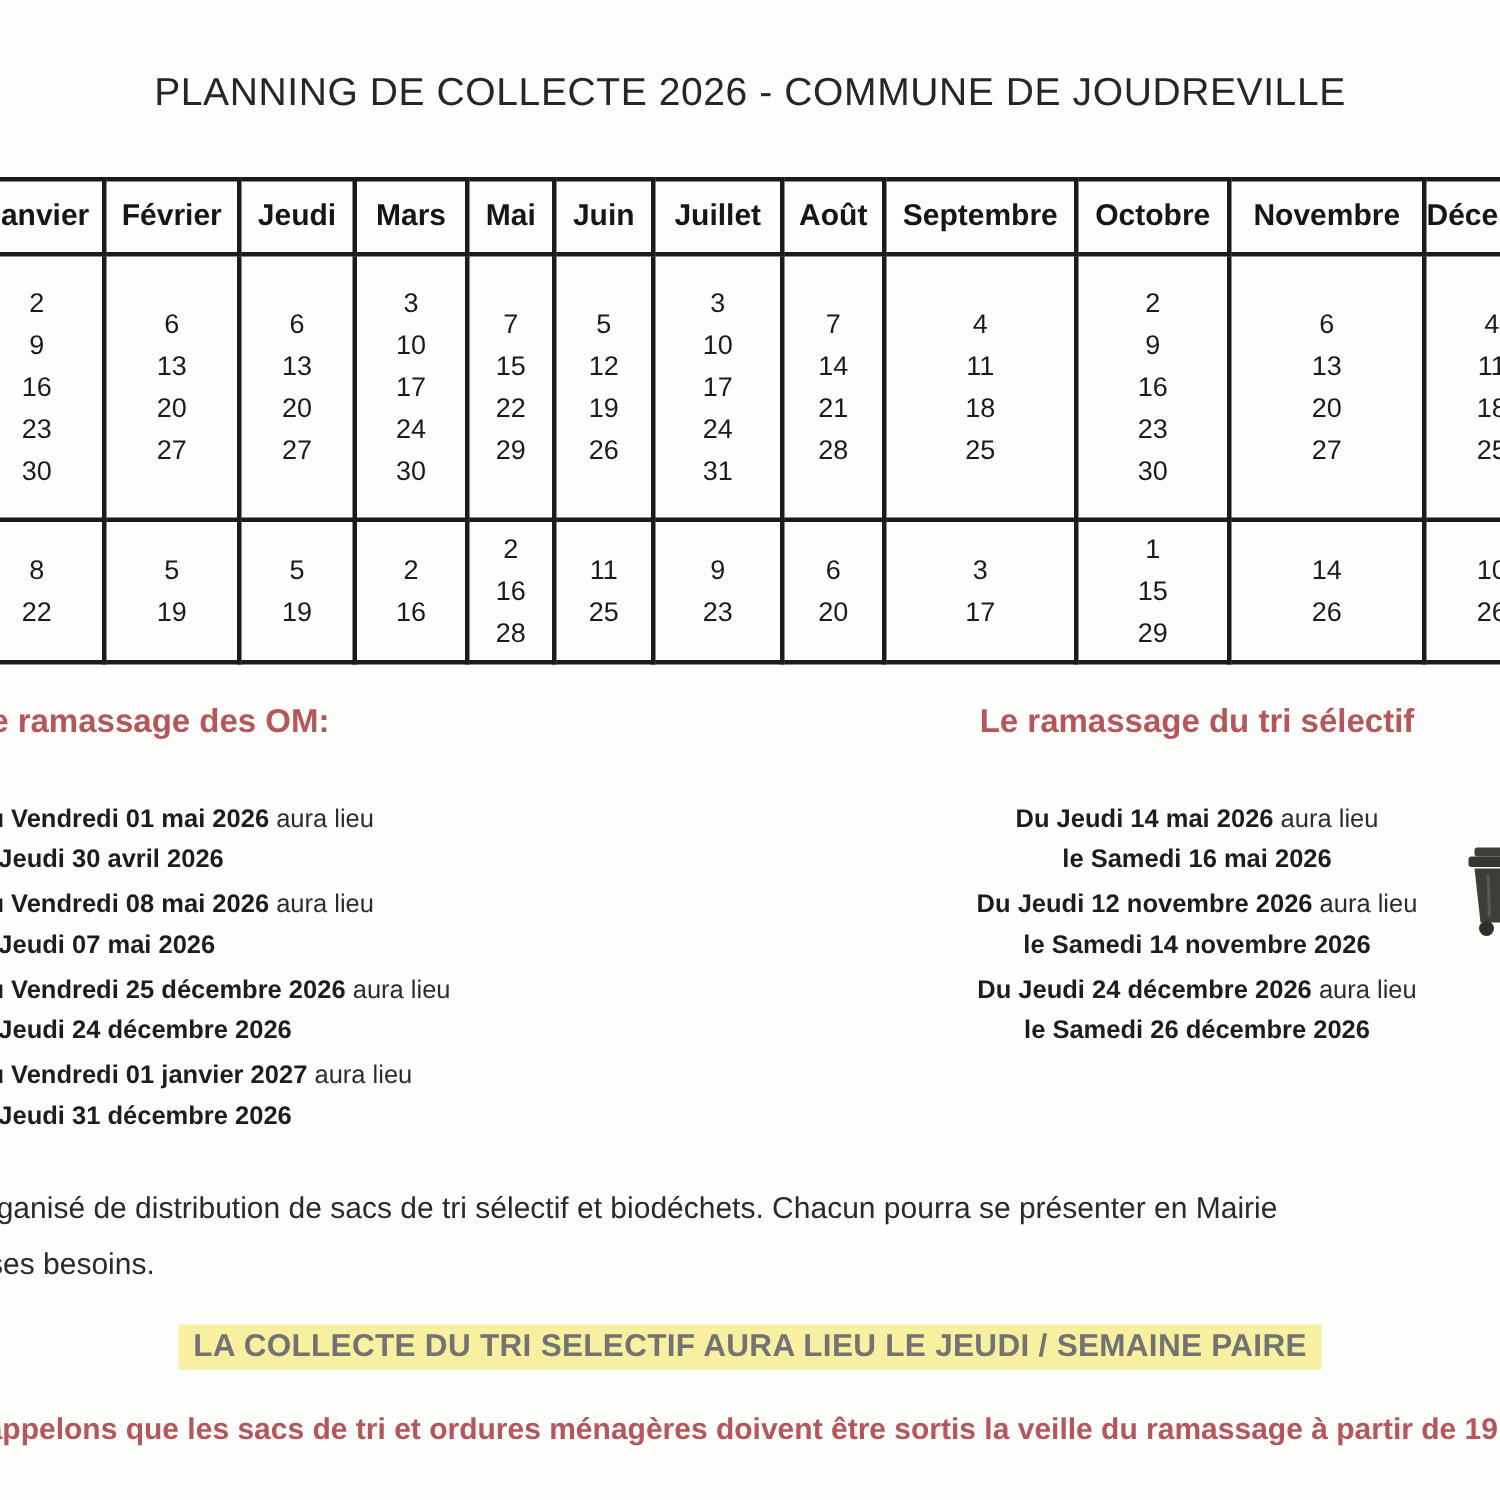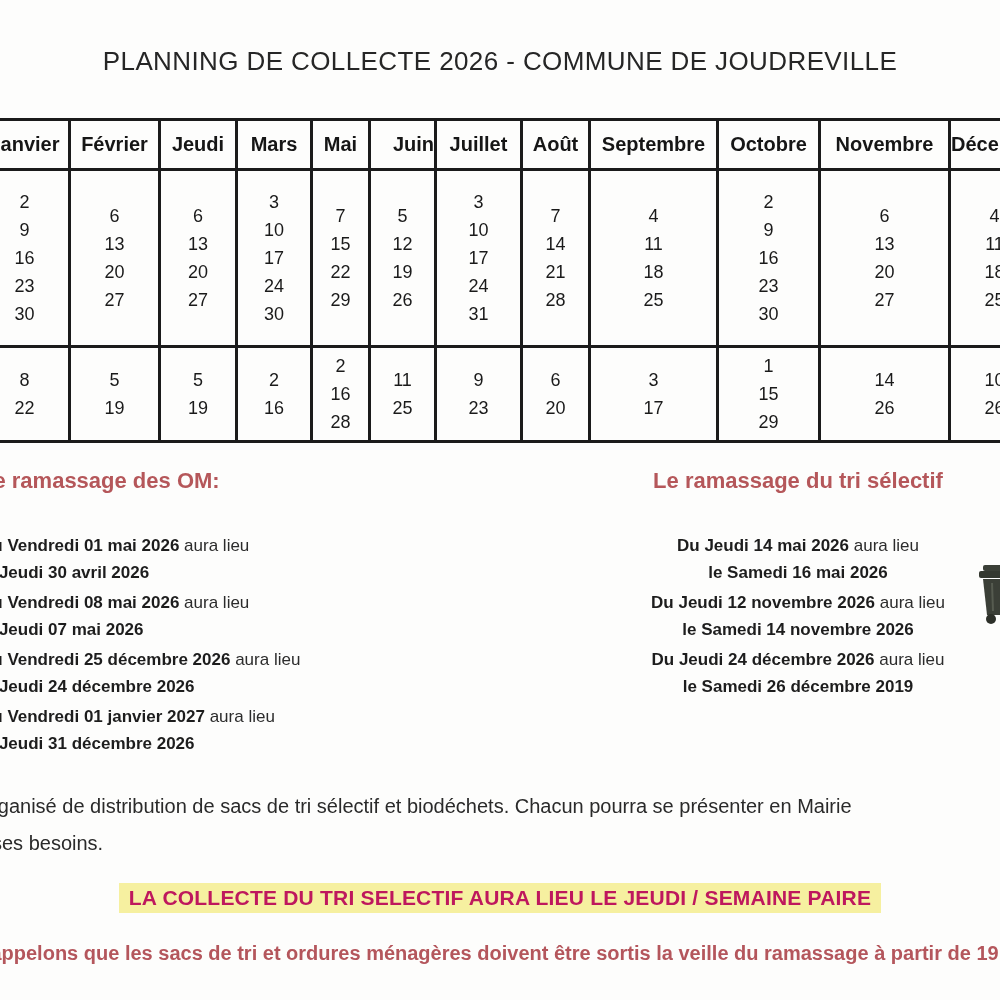--- a/index.html
+++ b/index.html
@@ -43,21 +43,21 @@
   .bin-img { position:absolute; left:977px; top:563px; width:52px; height:62px; }
   .para { position:absolute; left:-20px; top:788px; width:1120px; }
   .pline {
     display:block; white-space:nowrap;
     font-size:20px; line-height:37px; color:#2a2a2a;
   }
   .pline2 { margin-left:12px; }
   .highlight-wrap { position:absolute; top:883px; left:0; width:1000px; text-align:center; }
   .highlight {
     display:inline-block; background:#f6f0a0; padding:3px 10px;
-    font-size:21px; font-weight:bold; color:#be185d;
+    font-size:21px; font-weight:bold; color:#737373;
     letter-spacing:0.2px; white-space:nowrap;
   }
   .footer-note {
     position:absolute; left:-24px; top:942px; width:1300px;
     white-space:nowrap; font-size:20px; font-weight:bold; color:#b4565c;
   }
 </style>
 </head>
 <body>
 
@@ -66,21 +66,21 @@
   <h1 class="title">PLANNING DE COLLECTE 2026 - COMMUNE DE JOUDREVILLE</h1>
 
   <table class="calendar">
     <thead>
       <tr>
           <th style="width: 90px;">Janvier</th>
           <th style="width: 90px;">Février</th>
           <th style="width: 77px;">Jeudi</th>
           <th style="width: 75px;">Mars</th>
           <th style="width: 58px;">Mai</th>
-          <th style="width: 66px; text-align: right;">Juin</th>
+          <th style="width: 66px;">Juin</th>
           <th style="width: 86px;">Juillet</th>
           <th style="width: 68px;">Août</th>
           <th style="width: 128px;">Septembre</th>
           <th style="width: 102px;">Octobre</th>
           <th style="width: 130px;">Novembre</th>
           <th style="width: 90px;">Décembre</th>
         </tr>
     </thead>
     <tbody>
       <tr class="row-om">
@@ -244,21 +244,21 @@
         <div class="pair">
           <div class="entry-line"><span class="b">Du Jeudi 14 mai 2026</span><span> aura lieu</span></div>
           <div class="entry-line b">le Samedi 16 mai 2026</div>
         </div>
         <div class="pair">
           <div class="entry-line"><span class="b">Du Jeudi 12 novembre 2026</span><span> aura lieu</span></div>
           <div class="entry-line b">le Samedi 14 novembre 2026</div>
         </div>
         <div class="pair">
           <div class="entry-line"><span class="b">Du Jeudi 24 décembre 2026</span><span> aura lieu</span></div>
-          <div class="entry-line b">le Samedi 26 décembre 2019</div>
+          <div class="entry-line b">le Samedi 26 décembre 2026</div>
         </div>
       </div>
   </section>
 
   <div class="bin-img">
     <svg width="52" height="62" viewBox="0 0 52 62" xmlns="http://www.w3.org/2000/svg">
       <rect x="6" y="2" width="40" height="6" rx="2" fill="#3b3f37"></rect>
       <rect x="2" y="8" width="48" height="7" rx="2" fill="#343830"></rect>
       <path d="M6 16 L46 16 L42 52 L10 52 Z" fill="#3b3f37"></path>
       <line x1="15" y1="20" x2="16" y2="48" stroke="#565b50" stroke-width="2"></line>

